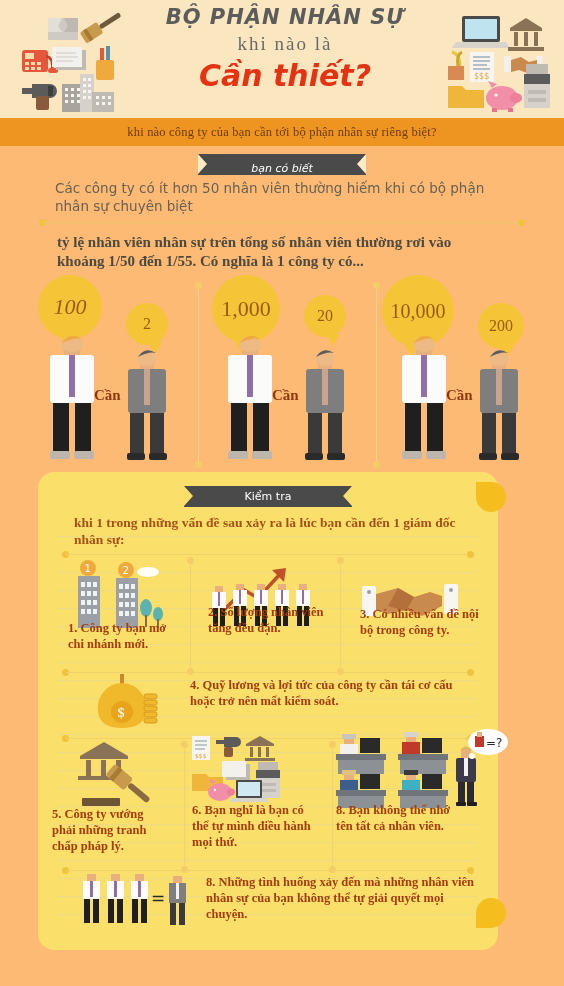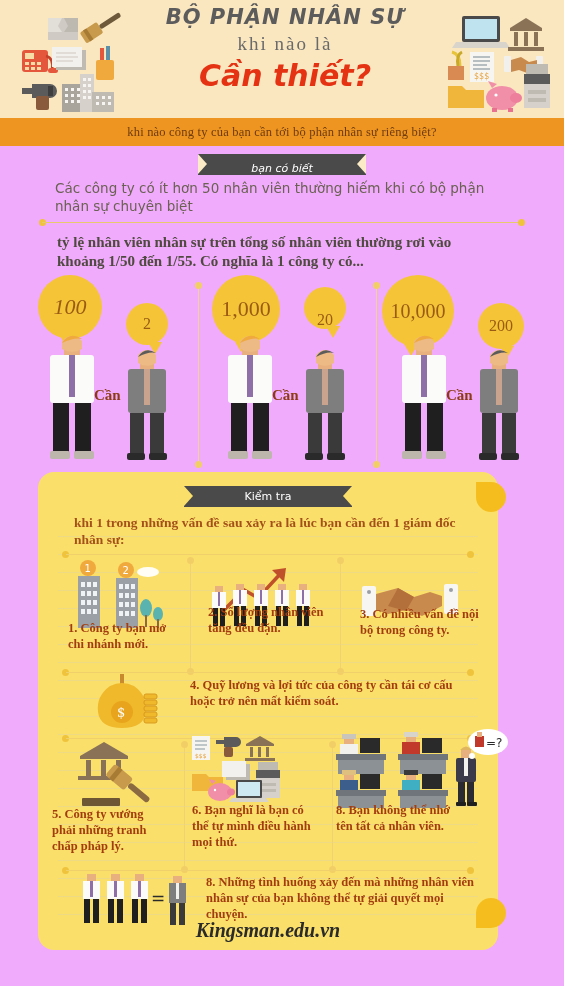--- a/index.html
+++ b/index.html
@@ -2,21 +2,21 @@
 <html><head>
 <meta charset="utf-8">
 <style>
   html,body{margin:0;padding:0;}
   body{
     width:564px;height:986px;
     background:#FAE9C4;
     font-family:"Liberation Serif", serif;
     overflow:hidden;position:relative;
   }
-  .page{position:relative;width:564px;height:986px;background:#f0abfc;}
+  .page{position:relative;width:564px;height:986px;background:#fdba74;}
 
   
   .header{position:relative;height:118px;background:#FAE7C0;}
   .title-block{position:absolute;left:130px;top:4px;width:310px;text-align:center;}
   .t1{font-family:"DejaVu Sans", sans-serif;font-weight:bold;font-style:italic;
       font-size:21px;letter-spacing:1px;color:#5C5C5C;line-height:26px;}
   .t2{font-family:"Liberation Serif", serif;font-size:19px;color:#6A6A6A;
       letter-spacing:2px;line-height:28px;}
   .t3{font-family:"DejaVu Sans", sans-serif;font-weight:bold;font-style:italic;
       font-size:30px;color:#E53213;line-height:36px;letter-spacing:0px;}
@@ -314,21 +314,21 @@
           <rect x="105" y="178" width="18" height="7" rx="2" fill="#2A2A2A"></rect>
           <rect x="127" y="178" width="18" height="7" rx="2" fill="#2A2A2A"></rect>
           </g>
       </svg>
     </div>
 
     <div class="group" style="left:200px">
       <div class="bubble" style="left:12px;top:0;width:68px;height:68px;">
         <span style="font-size:22px">1,000</span>
       </div>
-      <div class="bubble" style="left:104px;top:12px;width:42px;height:42px;align-items:flex-end;">
+      <div class="bubble" style="left:104px;top:20px;width:42px;height:42px;">
         <span style="font-size:16px">20</span>
       </div>
       <div class="need" style="left:72px;top:112px">Cần</div>
       <svg width="176" height="200" style="position:absolute;left:0;top:0">
         <g>
           <rect x="42" y="68" width="16" height="12" fill="#E8B07E"></rect>
           <path d="M40 66 q10 -10 20 0 v8 q-10 6 -20 0z" fill="#EDB984"></path>
           <path d="M40 68 q8 -12 20 -4 q-8 -2 -20 4z" fill="#F0A93C"></path>
           <rect x="28" y="80" width="44" height="48" rx="3" fill="#FBFBFA"></rect>
           <rect x="47" y="80" width="6" height="42" fill="#8E6FA8"></rect>
@@ -724,18 +724,15 @@
       <g transform="translate(90,6)">
           <rect x="5" y="0" width="9" height="7" fill="#E8B07E"></rect>
         <rect x="1" y="7" width="17" height="20" fill="#7E7E7E"></rect>
           <rect x="8" y="7" width="3" height="16" fill="#F3F1ED"></rect>
         <rect x="2" y="27" width="6" height="22" fill="#3A3A3A"></rect>
           <rect x="11" y="27" width="6" height="22" fill="#3A3A3A"></rect>
         </g>
     </svg>
     <div class="itemtxt" style="left:168px;top:402px;width:272px">8. Những tình huống xảy đến mà những nhân viên nhân sự của bạn không thể tự giải quyết mọi chuyện.</div>
 
-    <div class="footer">
-      <span>Kingsman.edu.vn</span>
-    </div>
   </div>
 
 </div>
 
 </body></html>

